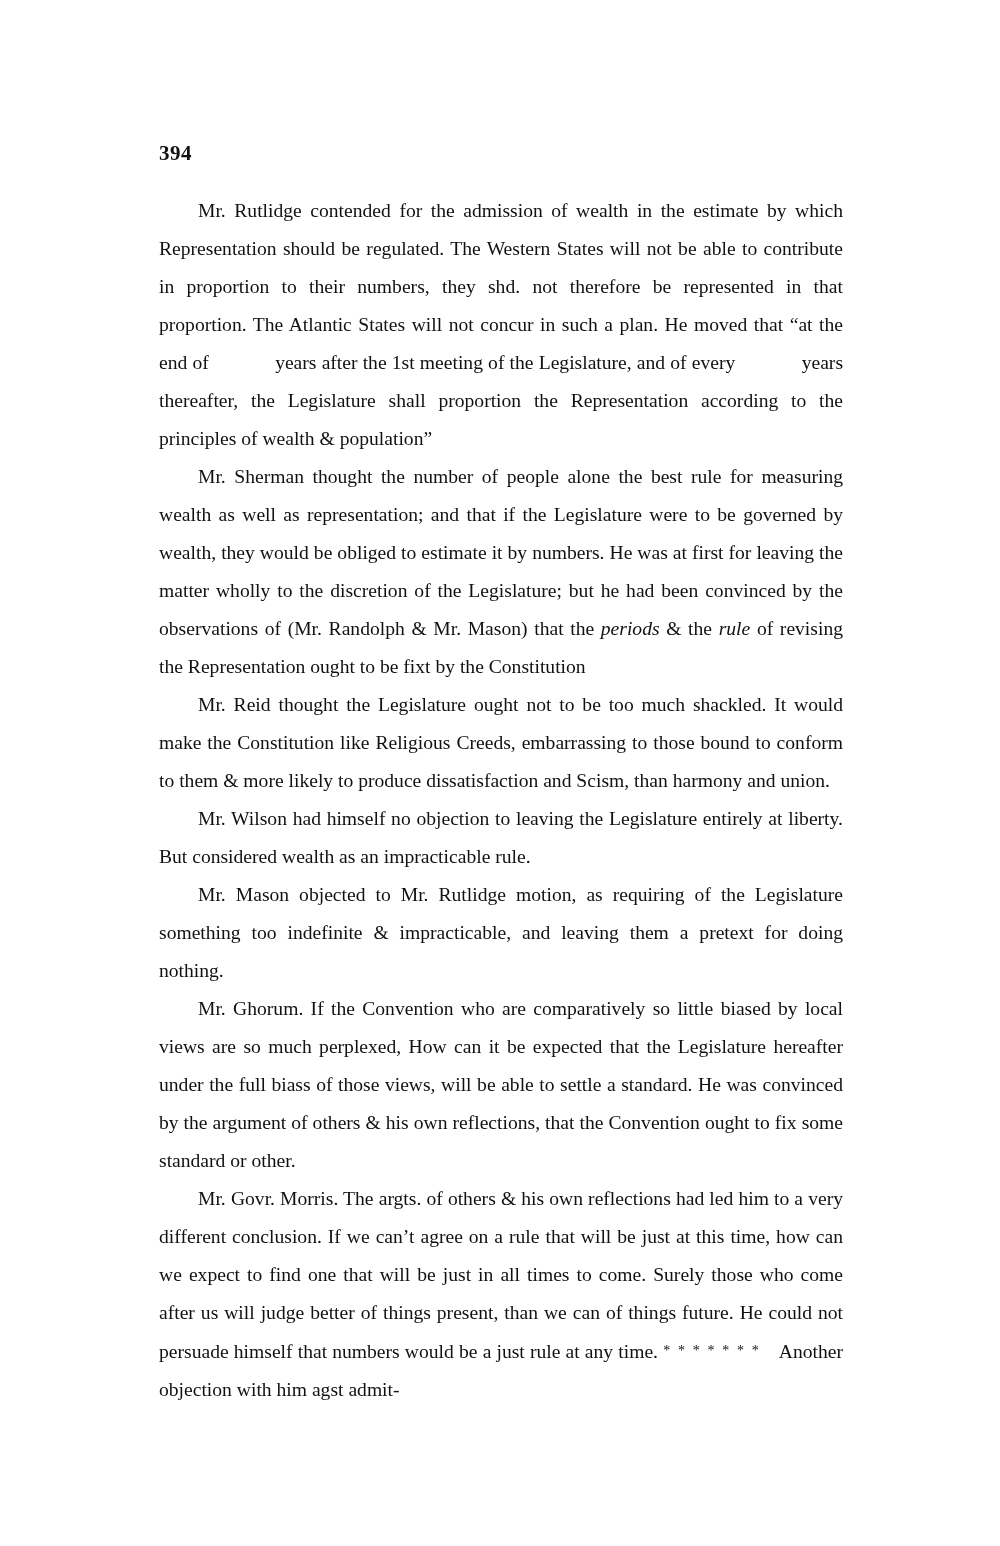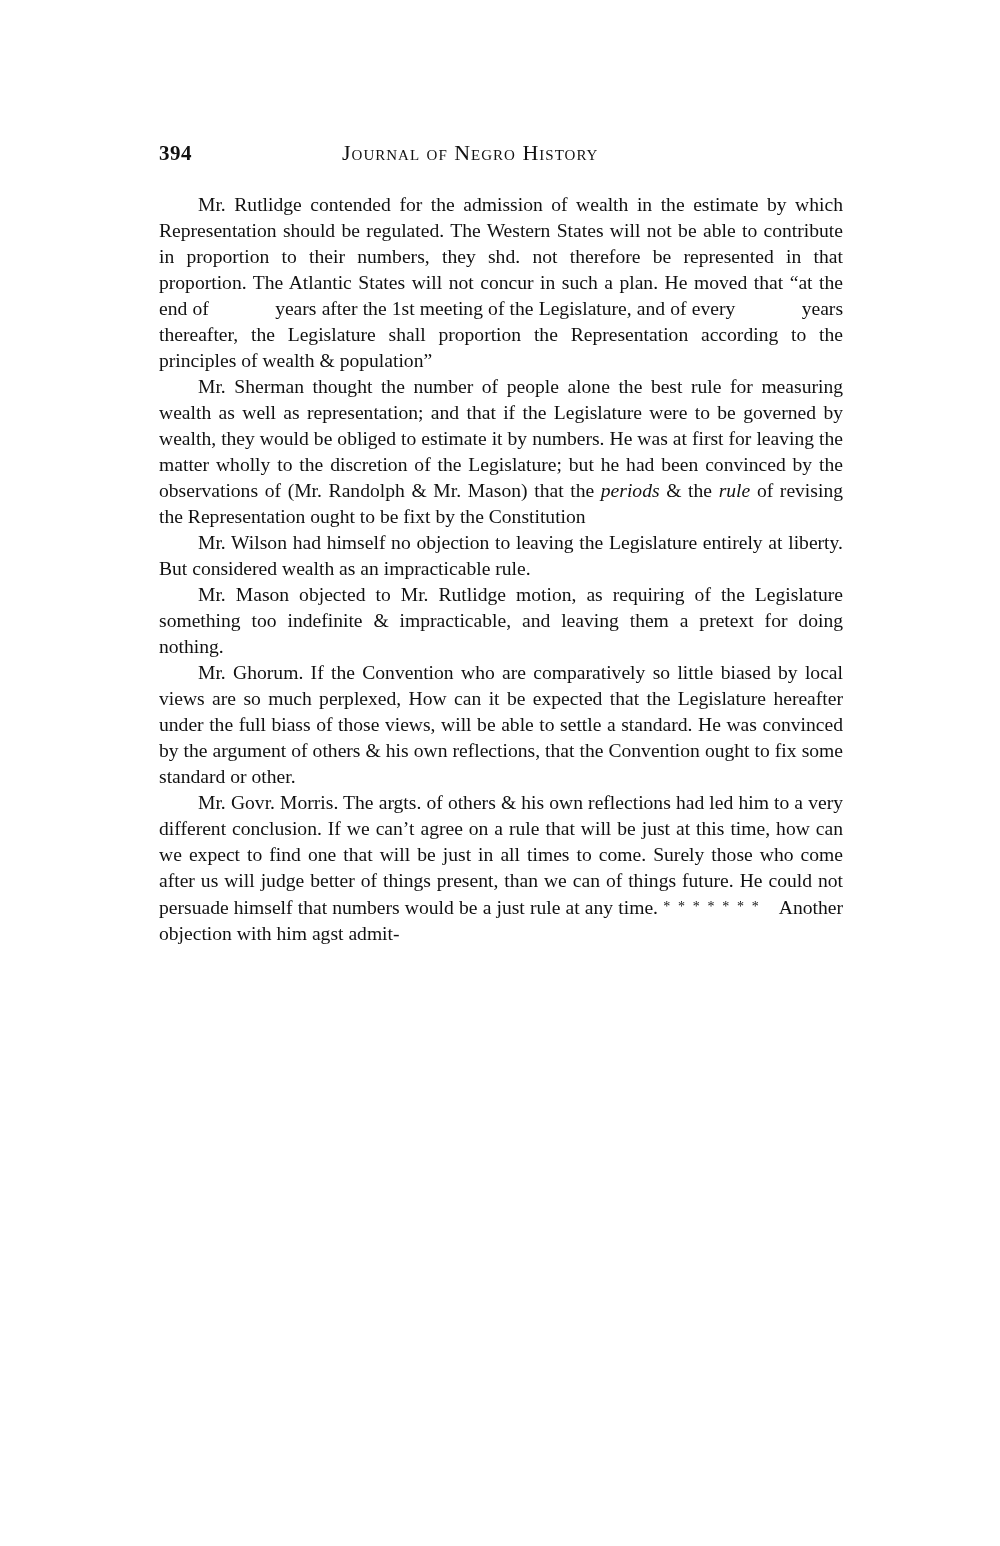--- a/index.html
+++ b/index.html
@@ -38,21 +38,21 @@
       position: absolute;
       left: 183px;
       top: 0;
       font-variant: small-caps;
       letter-spacing: 1px;
       font-size: 22px;
     }
     .body-text {
       margin-top: 23px;
       font-size: 19.6px;
-      line-height: 26px;
+      line-height: 38px;
       text-align: justify;
       hyphens: manual;
     }
     .body-text p {
       margin: 0;
       text-indent: 39px;
     }
     .gap {
       display: inline-block;
       width: 56px;
@@ -63,28 +63,28 @@
       letter-spacing: 2px;
       margin-right: 14px;
     }
   </style>
 </head>
 <body>
 
 <div class="page">
   <div class="running-head">
     <span class="page-number">394</span>
-    <span class="journal-title">Journal of Negro History</span>
   </div>
 
   <div class="body-text">
     <p><span>Mr. Rutlidge contended for the admission of wealth in the estimate by which Representation should be regulated. The Western States will not be able to contribute in proportion to their numbers, they shd. not therefore be represented in that proportion. The Atlantic States will not concur in such a plan. He moved that “at the end of</span> <span class="gap"></span> <span>years after the 1st meeting of the Legislature, and of every</span> <span class="gap"></span> <span>years thereafter, the Legislature shall proportion the Representation according to the principles of wealth &amp; population”</span></p>
 
     <p><span>Mr. Sherman thought the number of people alone the best rule for measuring wealth as well as representation; and that if the Legislature were to be governed by wealth, they would be obliged to estimate it by numbers. He was at first for leaving the matter wholly to the discretion of the Legislature; but he had been convinced by the observations of (Mr. Randolph &amp; Mr. Mason) that the</span> <i>periods</i> <span>&amp; the</span> <i>rule</i> <span>of revising the Representation ought to be fixt by the Constitution</span></p>
 
+    <p>Mr. Reid thought the Legislature ought not to be too much shackled. It would make the Constitution like Religious Creeds, embarrassing to those bound to conform to them &amp; more likely to produce dissatisfaction and Scism, than harmony and union.</p>
 
     <p>Mr. Wilson had himself no objection to leaving the Legislature entirely at liberty. But considered wealth as an impracticable rule.</p>
 
     <p>Mr. Mason objected to Mr. Rutlidge motion, as requiring of the Legislature something too indefinite &amp; impracticable, and leaving them a pretext for doing nothing.</p>
 
     <p>Mr. Ghorum. If the Convention who are comparatively so little biased by local views are so much perplexed, How can it be expected that the Legislature hereafter under the full biass of those views, will be able to settle a standard. He was convinced by the argument of others &amp; his own reflections, that the Convention ought to fix some standard or other.</p>
 
     <p><span>Mr. Govr. Morris. The argts. of others &amp; his own reflections had led him to a very different conclusion. If we can’t agree on a rule that will be just at this time, how can we expect to find one that will be just in all times to come. Surely those who come after us will judge better of things present, than we can of things future. He could not persuade himself that numbers would be a just rule at any time.</span> <span class="asterisks">* * * * * * *</span> <span>Another objection with him agst admit-</span></p>
   </div>
 </div>

